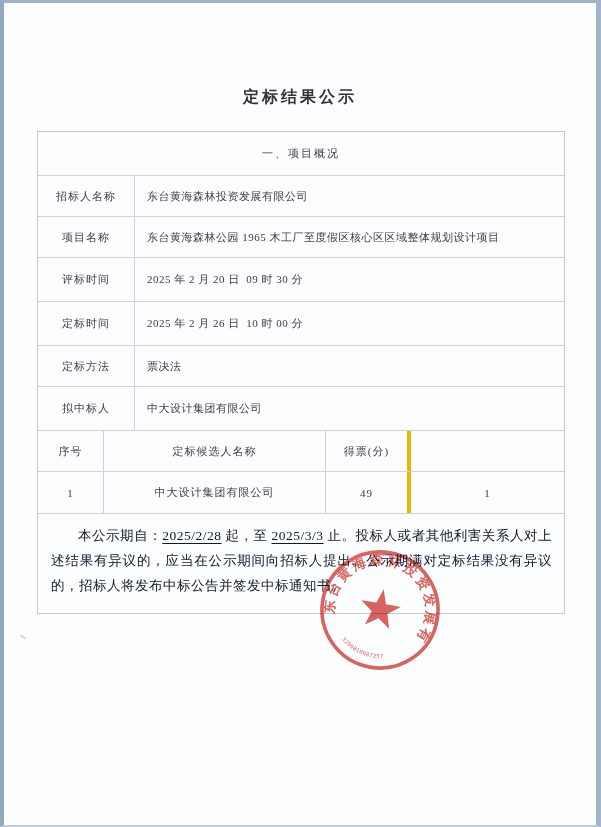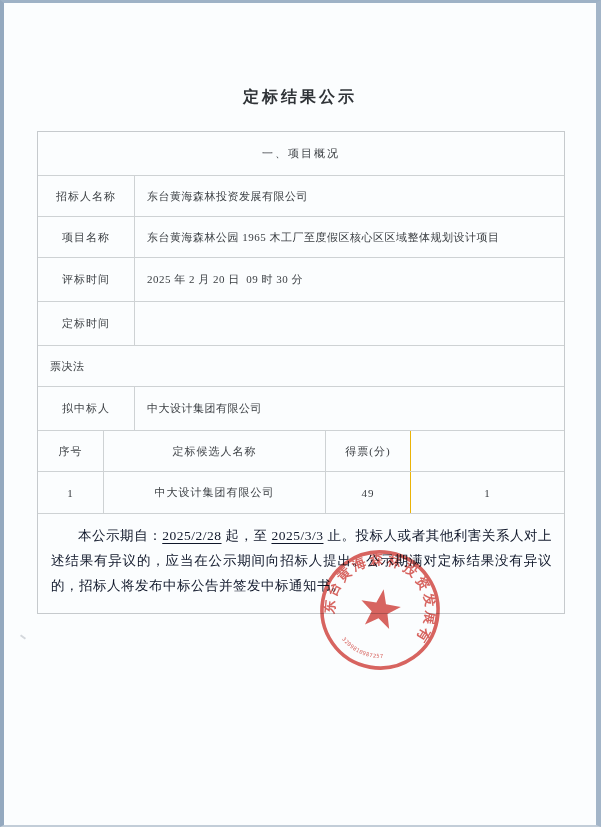--- a/index.html
+++ b/index.html
@@ -46,21 +46,21 @@
     padding:4px 14px 4px 12px; white-space:pre-wrap; letter-spacing:0.5px;
   }
   .res { display:flex; border-top:1px solid #ced2d4; }
   .res .c {
     box-sizing:border-box;
     display:flex; align-items:center; justify-content:center;
     min-height:40px; letter-spacing:1px;text-align:center;
   }
   .res .c1 { flex:0 0 66px; border-right:1px solid #ced2d4; }
   .res .c2 { flex:0 0 222px; border-right:1px solid #ced2d4; }
-  .res .c3 { flex:0 0 85px; border-right:1px solid #eab308; }
+  .res .c3 { flex:0 0 85px; border-right:4px solid #eab308; }
   .res .c4 { flex:1; }
   .res.data .c { min-height:41px; }
   .notice {
     border-top:1px solid #ced2d4;
     padding:9px 12px 15px 13px;
     font-size:13.5px; line-height:25px;
     text-align:justify; text-indent:2em; letter-spacing:0.5px;
     color:#0f172a;
   }
   .notice .u { text-decoration:underline; text-underline-offset:3px; }
@@ -99,23 +99,25 @@
       <div class="v">东台黄海森林公园 1965 木工厂至度假区核心区区域整体规划设计项目</div>
     </div>
 
     <div class="kv tall">
       <div class="k">评标时间</div>
       <div class="v">2025 年 2 月 20 日  09 时 30 分</div>
     </div>
 
     <div class="kv tall">
       <div class="k">定标时间</div>
+      <div class="v">2025 年 2 月 26 日  10 时 00 分</div>
     </div>
 
     <div class="kv">
+      <div class="k">定标方法</div>
       <div class="v">票决法</div>
     </div>
 
     <div class="kv tall">
       <div class="k">拟中标人</div>
       <div class="v">中大设计集团有限公司</div>
     </div>
 
 
     <div class="res head">

